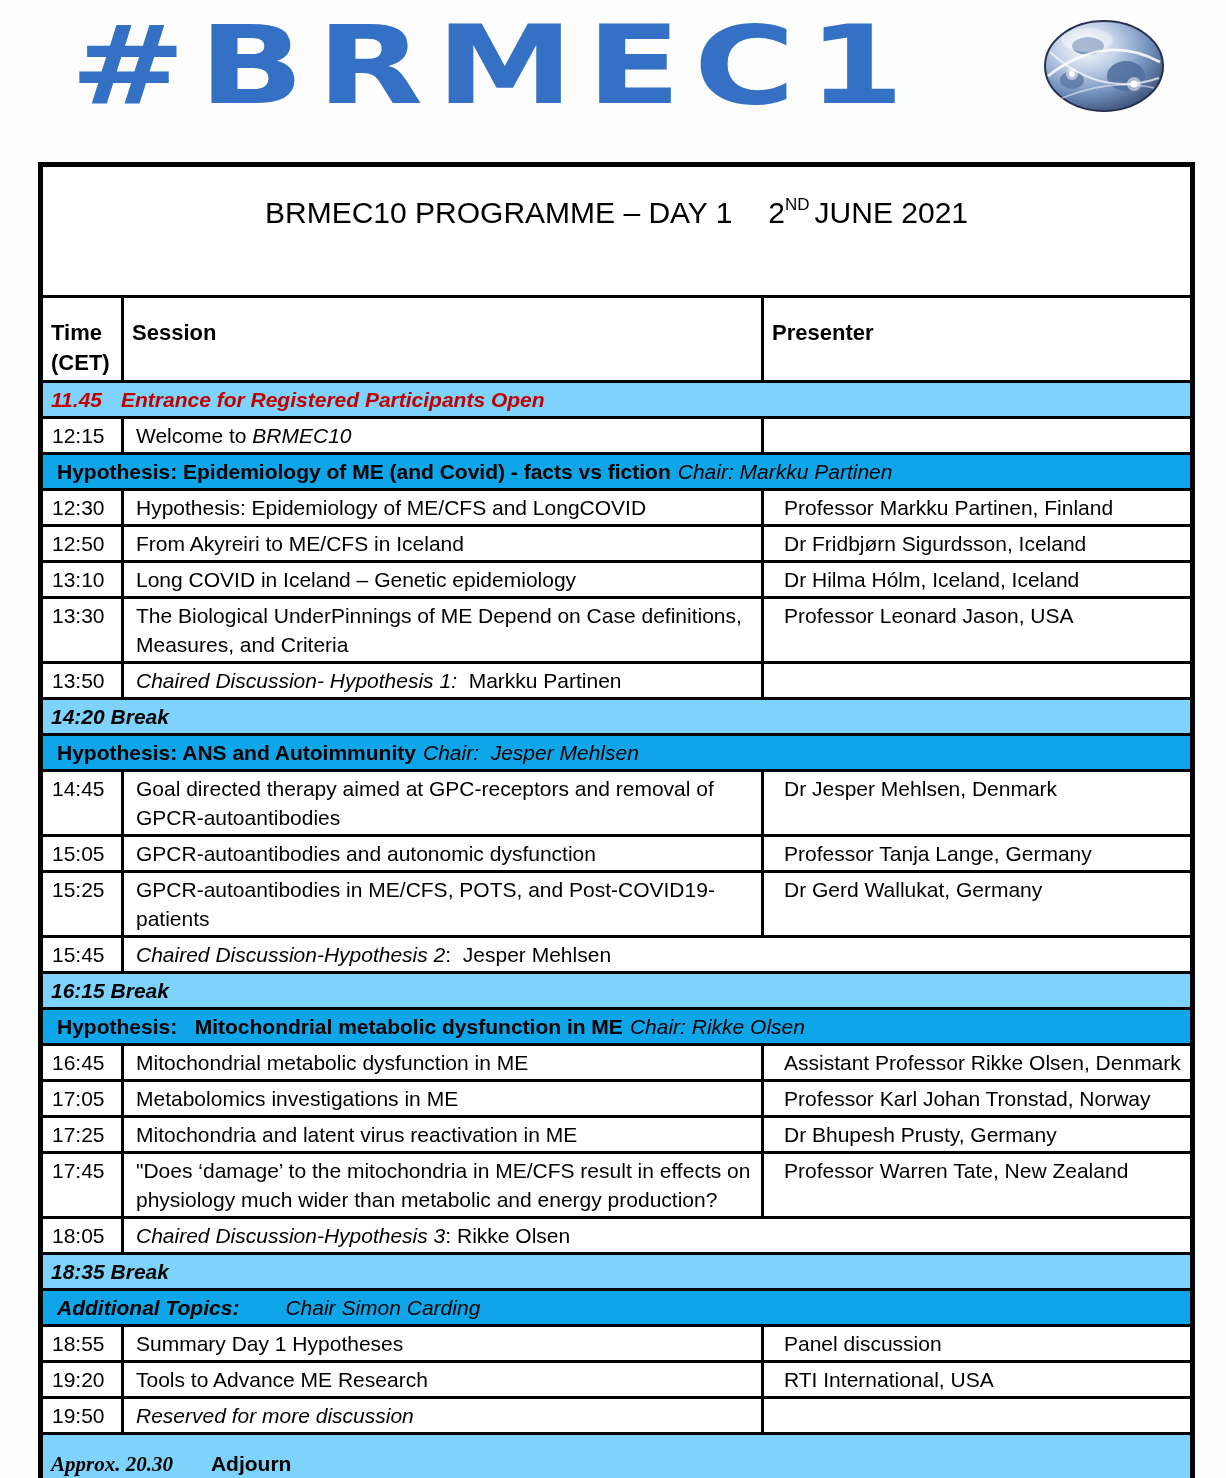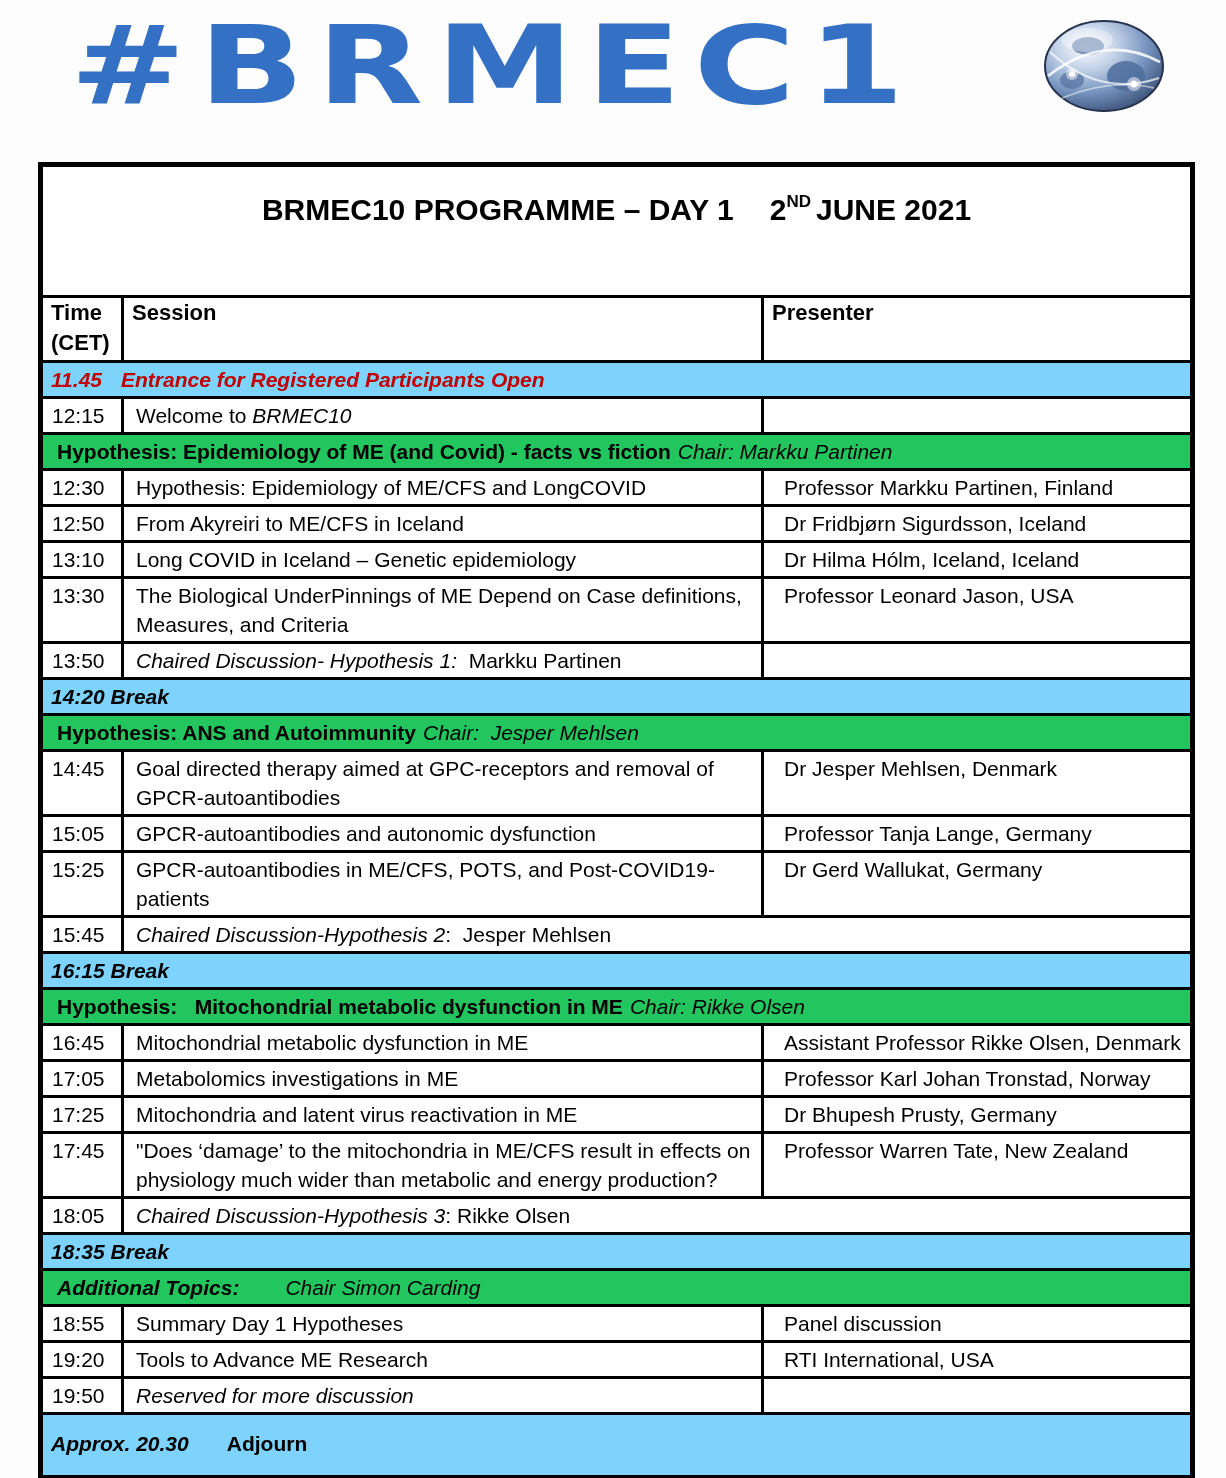--- a/index.html
+++ b/index.html
@@ -25,40 +25,40 @@
   col.c-time{width:82px;}
   col.c-session{width:640px;}
   col.c-presenter{width:430px;}
   td,th{
     border:3px solid #000;vertical-align:top;
     padding:2px 8px;font-size:21px;line-height:29px;
     overflow:hidden;background:#fff;
   }
   .title-cell{
     height:106px;text-align:center;padding-top:20px;
-    font-weight:bold;font-size:30px;line-height:34px;
+    font-weight:normal;font-size:30px;line-height:40px;
   }
   .title-date{margin-left:36px;}
   .title-cell sup{font-size:17px;position:relative;top:-2px;margin-right:5px;}
-  tr.head-row th{text-align:left;font-size:22px;height:58px;padding-top:0;line-height:30px;}
+  tr.head-row th{text-align:left;font-size:22px;height:58px;padding-top:20px;line-height:30px;}
   td.time-cell{padding-left:9px;}
   td.session-cell{padding-left:12px;}
   td.presenter-cell{padding-left:20px;}
   tr.green-row td{background:#7dd3fc;font-weight:bold;font-style:italic;}
   tr.notice-row td{color:#C00000;}
   .notice-time{display:inline-block;width:70px;}
-  tr.section-row td{background:#22c55e;padding-left:14px;}
+  tr.section-row td{background:#0ea5e9;padding-left:14px;}
   .section-heading{font-weight:bold;white-space:pre-wrap;}
   .section-chair{font-style:italic;margin-left:7px;white-space:pre-wrap;}
   .topics-heading{font-weight:bold;font-style:italic;}
   .topics-chair{font-style:italic;margin-left:46px;}
   .it{font-style:italic;white-space:pre-wrap;}
   .disc-name{white-space:pre-wrap;}
   tr.adjourn-row td{height:44px;padding-top:14px;border-bottom:none;}
-  .adjourn-time{font-weight:bold;font-style:italic;}
+  .adjourn-time{font-weight:bold;font-style:italic;font-family:Liberation Serif, serif;}
   .adjourn-label{font-weight:bold;font-style:normal;margin-left:38px;}
 </style>
 </head>
 <body>
 
 <div class="logo-row">
   <span class="logo-text">#BRMEC1</span>
   <span class="globe">
     <svg width="126" height="98" viewBox="0 0 126 98">
       <defs>

